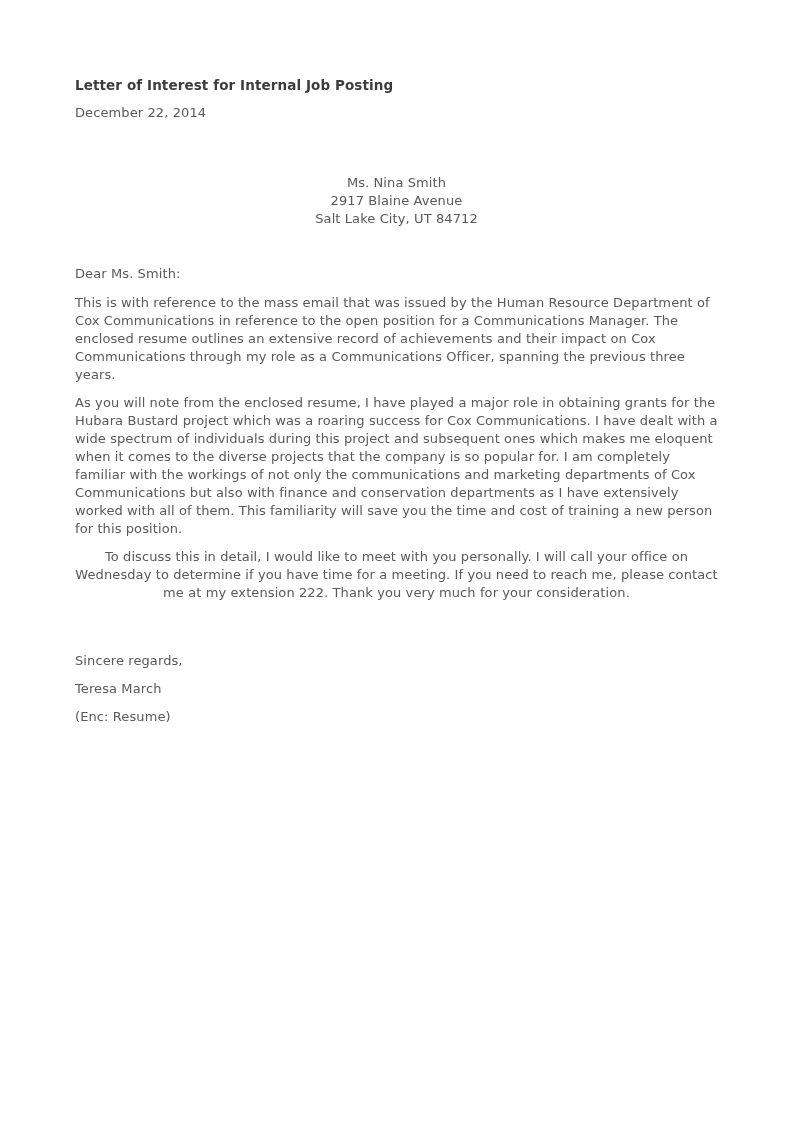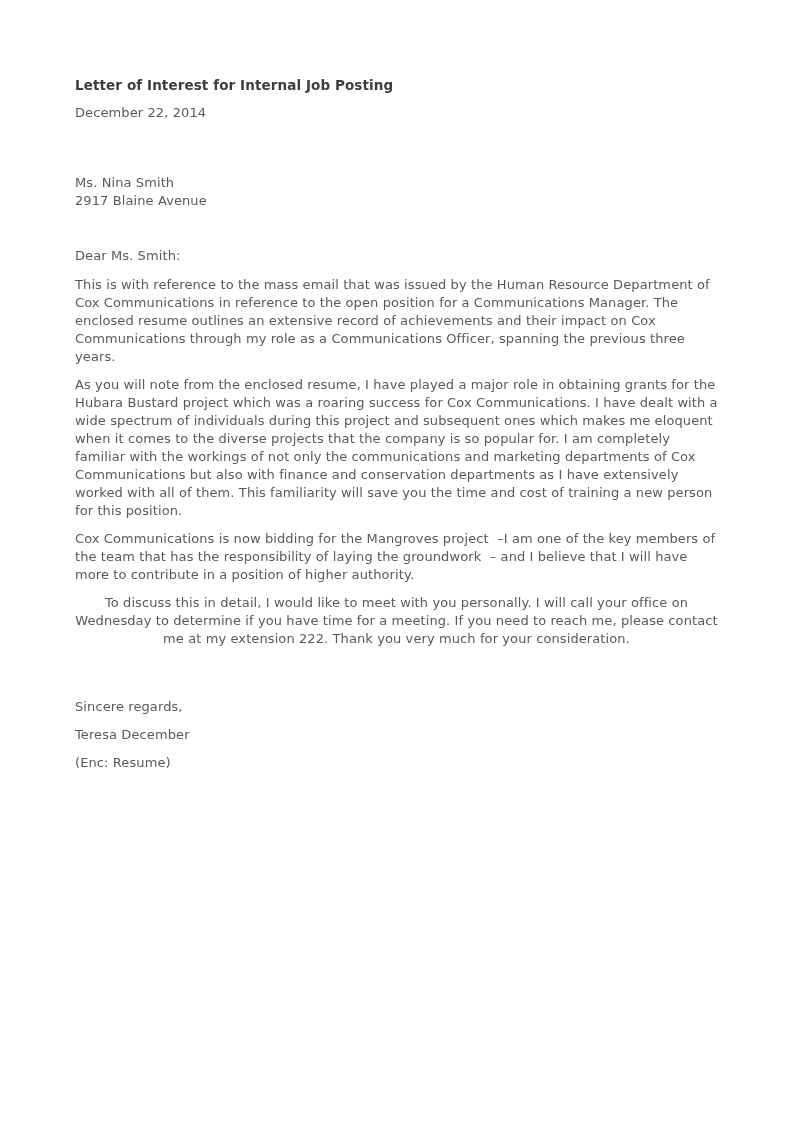--- a/index.html
+++ b/index.html
@@ -31,20 +31,21 @@
     margin-bottom: 10px;
   }
   .date-line {
     margin-bottom: 52px;
   }
   .recipient-block {
     margin-bottom: 37px;
   }
   .recipient-line {
     display: block;
+    text-align: center;
   }
   .salutation {
     margin-bottom: 11px;
   }
   .para {
     margin-bottom: 10px;
     white-space: pre-wrap;
     text-align: left;
   }
   .para-last {
@@ -61,32 +62,32 @@
 <div class="page">
   <div class="content">
 
     <div class="doc-title">Letter of Interest for Internal Job Posting</div>
 
     <div class="date-line">December 22, 2014</div>
 
     <div class="recipient-block">
       <span class="recipient-line">Ms. Nina Smith</span>
       <span class="recipient-line">2917 Blaine Avenue</span>
+      <span class="recipient-line">Salt Lake City, UT 84712</span>
     </div>
 
     <div class="salutation">Dear Ms. Smith:</div>
 
     <div class="para">This is with reference to the mass email that was issued by the Human Resource Department of Cox Communications in reference to the open position for a Communications Manager. The enclosed resume outlines an extensive record of achievements and their impact on Cox Communications through my role as a Communications Officer, spanning the previous three years.</div>
 
     <div class="para">As you will note from the enclosed resume, I have played a major role in obtaining grants for the Hubara Bustard project which was a roaring success for Cox Communications. I have dealt with a wide spectrum of individuals during this project and subsequent ones which makes me eloquent when it comes to the diverse projects that the company is so popular for. I am completely familiar with the workings of not only the communications and marketing departments of Cox Communications but also with finance and conservation departments as I have extensively worked with all of them. This familiarity will save you the time and cost of training a new person for this position.</div>
 
-    <div class="para">Cox Communications is now bidding for the Mangroves project  –I am one of the key members of the team that has the responsibility of laying the groundwork  – and I believe that I will have more to contribute in a position of higher authority.</div>
 
     <div class="para para-last">To discuss this in detail, I would like to meet with you personally. I will call your office on Wednesday to determine if you have time for a meeting. If you need to reach me, please contact me at my extension 222. Thank you very much for your consideration.</div>
 
     <div class="closing-line">Sincere regards,</div>
 
-    <div class="closing-line">Teresa December</div>
+    <div class="closing-line">Teresa March</div>
 
     <div class="closing-line">(Enc: Resume)</div>
 
   </div>
 </div>
 
 </body></html>

